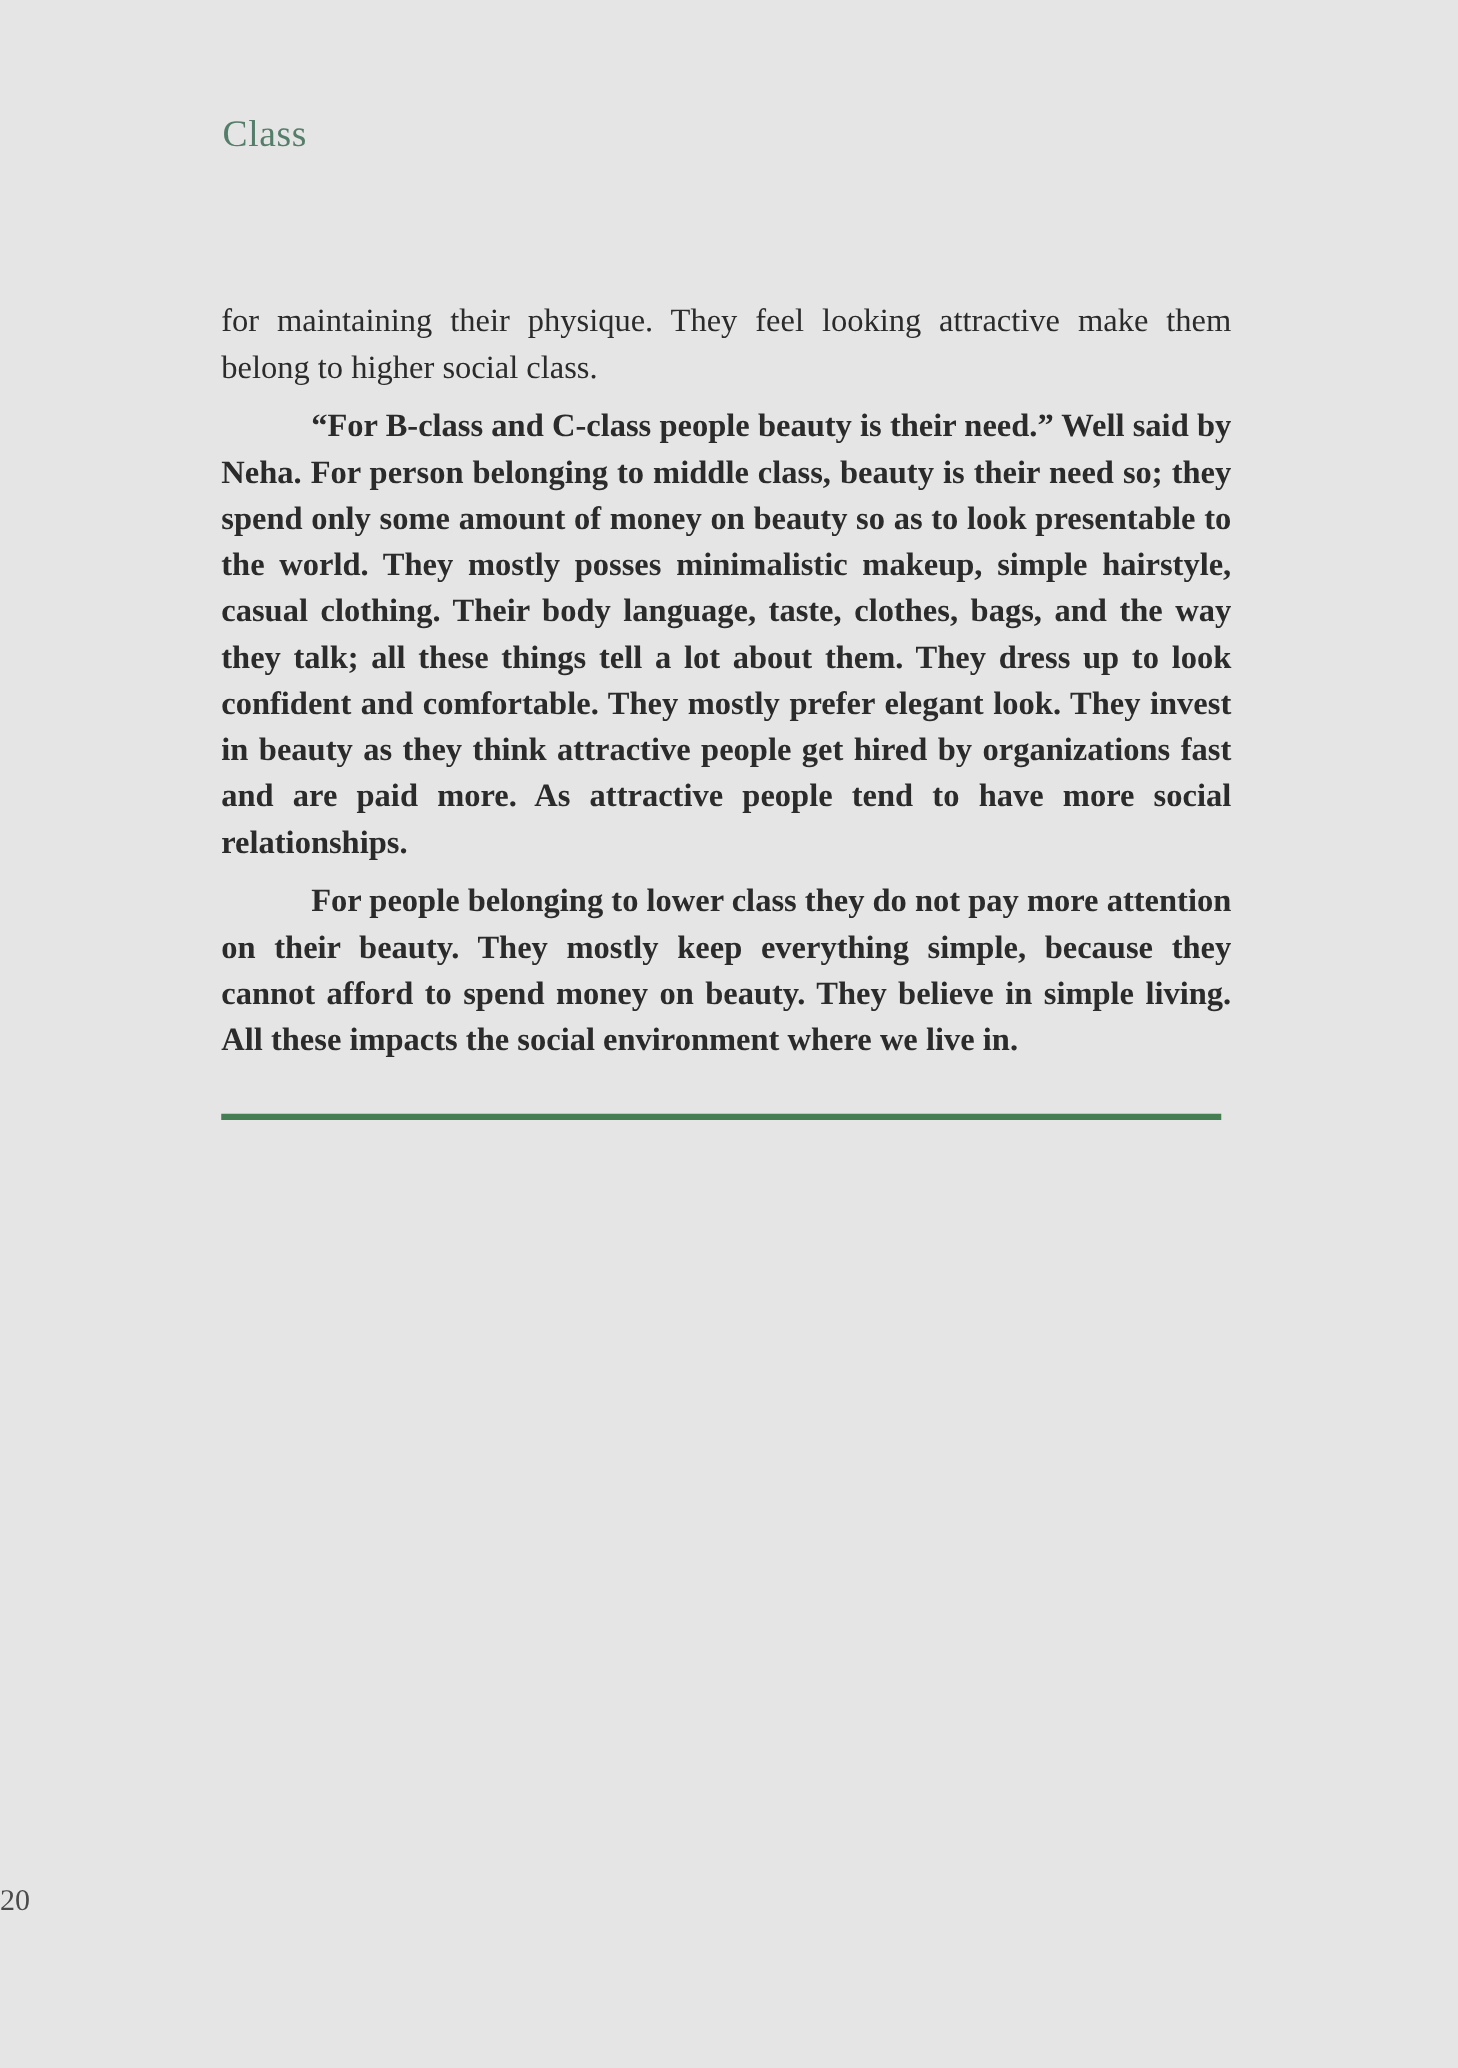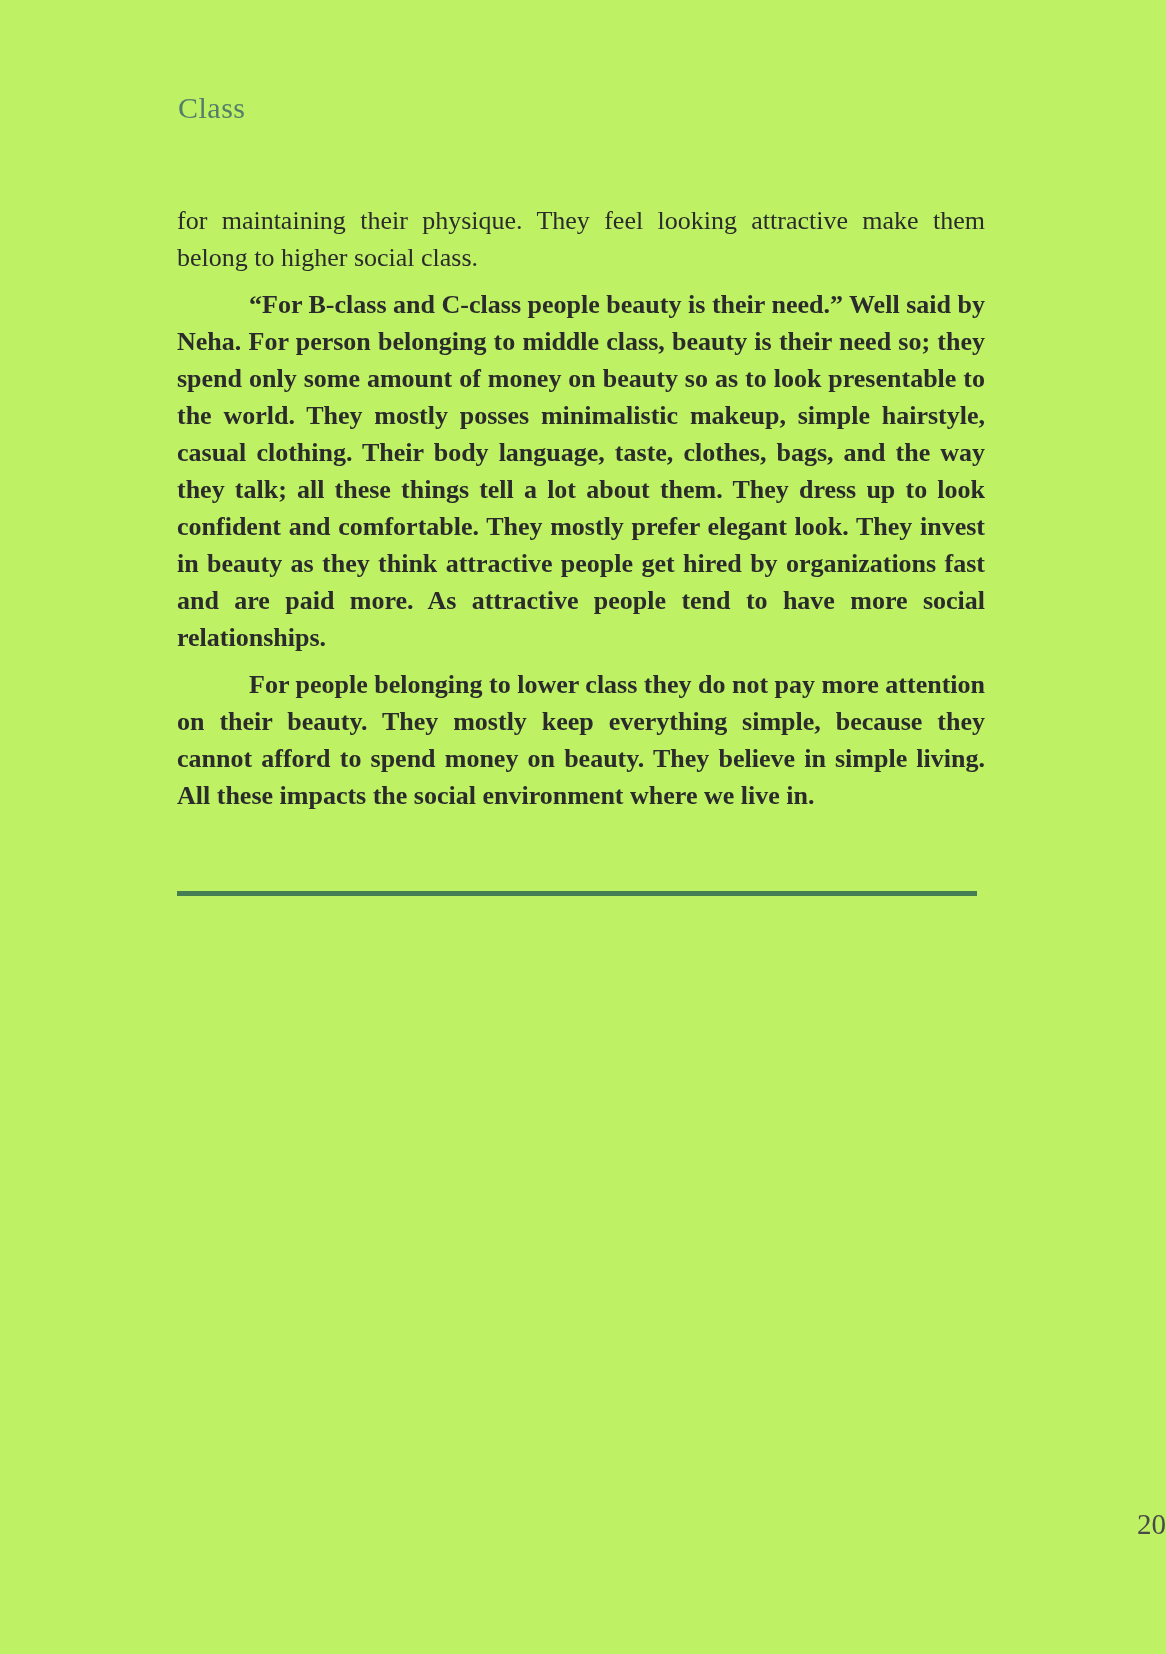--- a/index.html
+++ b/index.html
@@ -4,21 +4,21 @@
 <style>
   html, body {
     margin: 0;
     padding: 0;
     background: #ffffff;
   }
   .page {
     position: relative;
     width: 1166px;
     height: 1654px;
-    background: #bef264;
+    background: #e5e5e5;
     font-family: "Liberation Serif", serif;
     overflow: hidden;
   }
   .running-header {
     position: absolute;
     left: 178px;
     top: 92px;
     font-size: 30px;
     line-height: 32px;
     letter-spacing: 0.5px;
@@ -34,40 +34,41 @@
     color: var(--body_text, #2b2b2b);
     text-align: justify;
     text-justify: inter-word;
   }
   .para {
     margin: 0;
     text-indent: 72px;
   }
   .para.no-indent {
     text-indent: 0;
+    margin-top: 36px;
   }
   .para + .para {
     margin-top: 10px;
     font-weight: bold;
   }
   .divider {
     position: absolute;
     left: 177px;
     top: 891px;
     width: 800px;
     height: 5px;
     background: var(--rule_green, #447e52);
   }
   .page-number {
     position: absolute;
     left: 0;
     top: 1508px;
     width: 100%;
-    text-align: right;
-    font-size: 29px;
+    text-align: left;
+    font-size: 24px;
     color: var(--page_number, #4a4a4a);
   }
 </style>
 </head>
 <body>
 
 <div class="page">
 
   <div class="running-header">Class</div>
 

